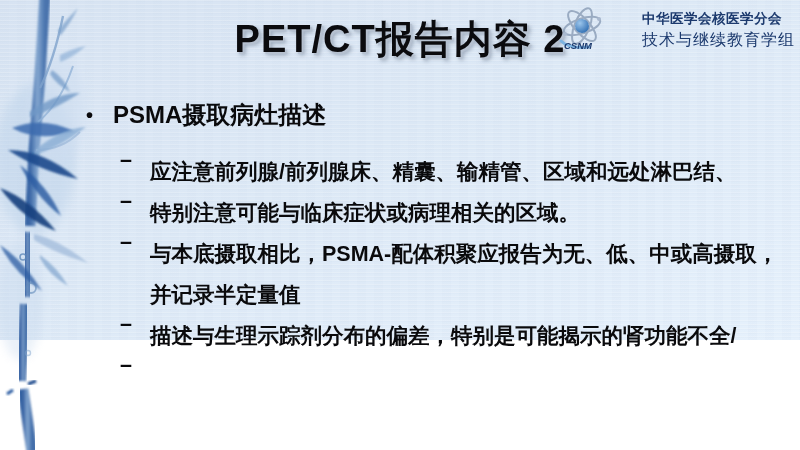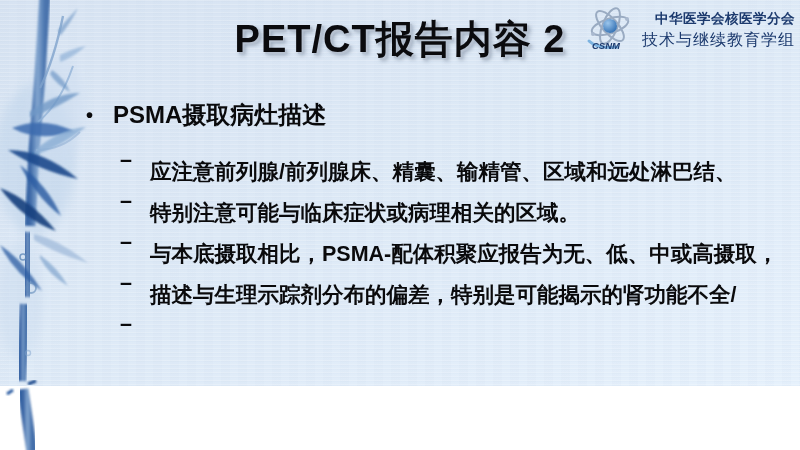--- a/index.html
+++ b/index.html
@@ -1,39 +1,39 @@
 <!DOCTYPE html>
 <html><head>
 <meta charset="utf-8">
 <style>
   html,body{margin:0;padding:0;}
   body{width:800px;height:450px;overflow:hidden;font-family:"Liberation Sans",sans-serif;}
   .slide{
-    position:relative;width:800px;height:386px;
+    position:relative;width:800px;height:340px;
     background:linear-gradient(155deg,#d7e3f2 0%,#dde9f6 45%,#e6f1fc 100%);
   }
   .texture{
     position:absolute;inset:0;pointer-events:none;
     background:
       repeating-linear-gradient(180deg, rgba(255,255,255,.35) 0 1px, rgba(186,202,224,.14) 1px 2px, rgba(0,0,0,0) 2px 4px),
       repeating-linear-gradient(90deg, rgba(203,216,234,.22) 0 9px, rgba(0,0,0,0) 9px 17px);
     opacity:.55;
   }
   .bamboo{position:absolute;left:0;top:0;width:100px;height:450px;}
   .title{
     position:absolute;top:14px;left:60px;right:60px;text-align:center;
     font-size:38px;font-weight:bold;color:#0b0b0e;letter-spacing:1px;
     text-shadow:2px 2px 1px #b6c1d0, 3px 3px 4px rgba(125,140,160,.75);
     white-space:nowrap;
   }
   .logo{
     position:absolute;top:7px;right:5px;display:flex;align-items:center;gap:3px;
   }
   .logo-icon{width:56px;height:46px;flex:0 0 auto;}
-  .logo-text{text-align:right;}
+  .logo-text{text-align:left;margin-left:28px;}
   .logo-line1{font-size:13.5px;font-weight:bold;color:#1c3a6e;letter-spacing:.5px;white-space:nowrap;}
   .logo-line2{font-size:16px;font-weight:normal;color:#1c3a6e;letter-spacing:1px;margin-top:2px;white-space:nowrap;}
   .content{position:absolute;left:86px;top:101px;right:14px;color:#0a0a0c;}
   .main-bullet{display:flex;align-items:flex-start;font-size:24px;font-weight:bold;line-height:28px;}
   .main-marker{width:27px;font-size:20px;line-height:28px;}
   .sub-list{margin-top:17px;padding-left:34px;}
   .sub-item{display:flex;align-items:flex-start;font-size:21.5px;font-weight:bold;line-height:29px;margin:0;}
   .dash{width:30px;flex:0 0 auto;}
   .sub-text div{white-space:nowrap;margin-top:12px;}
 </style>
@@ -144,20 +144,21 @@
         <span class="dash">–</span>
         <div class="sub-text">
           <div>特别注意可能与临床症状或病理相关的区域。</div>
         </div>
       </div>
 
       <div class="sub-item">
         <span class="dash">–</span>
         <div class="sub-text">
           <div>与本底摄取相比，PSMA-配体积聚应报告为无、低、中或高摄取，</div>
+          <div>并记录半定量值</div>
         </div>
       </div>
 
       <div class="sub-item">
         <span class="dash">–</span>
         <div class="sub-text">
           <div>描述与生理示踪剂分布的偏差，特别是可能揭示的肾功能不全/</div>
         </div>
       </div>
 

